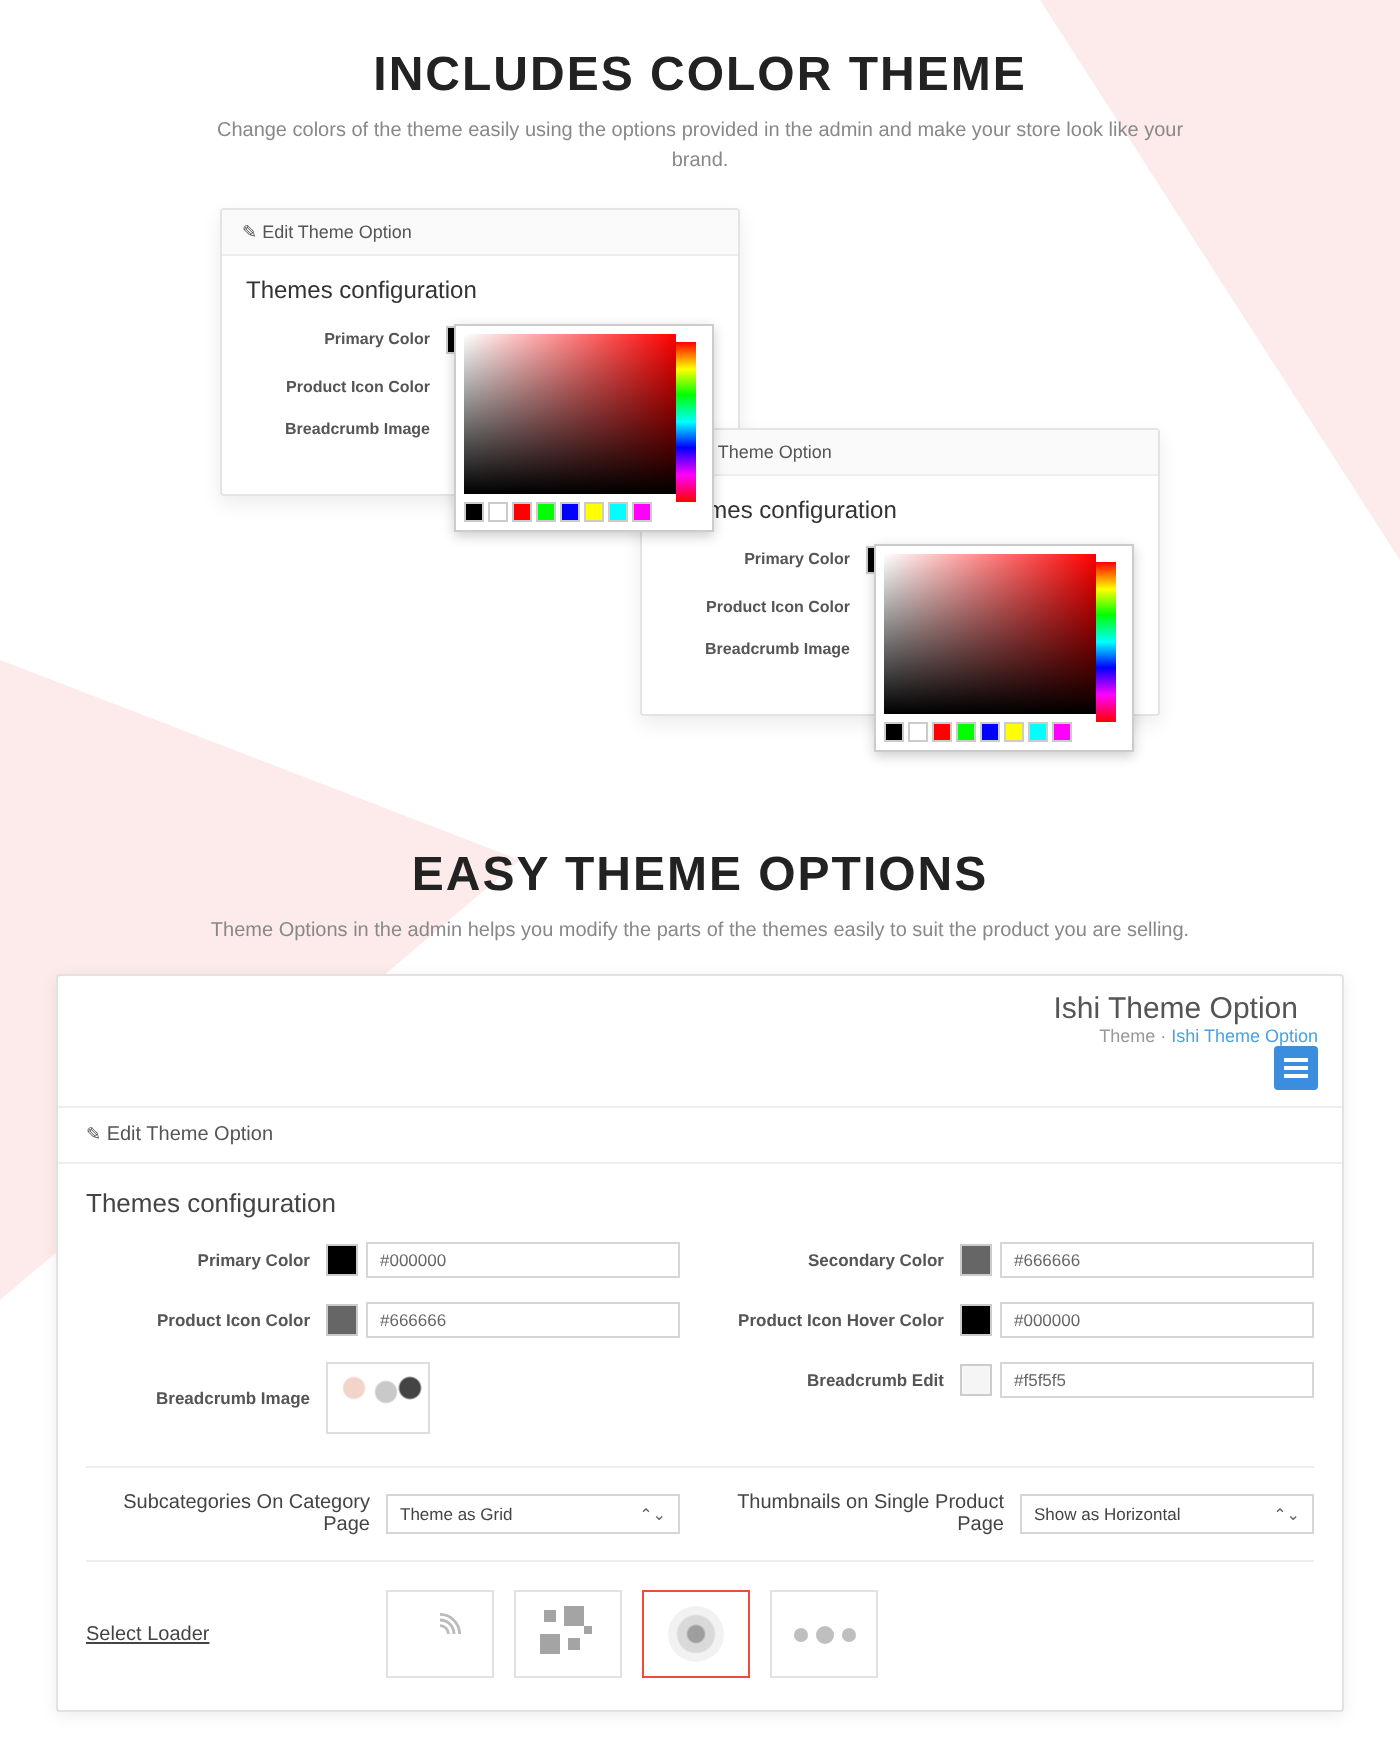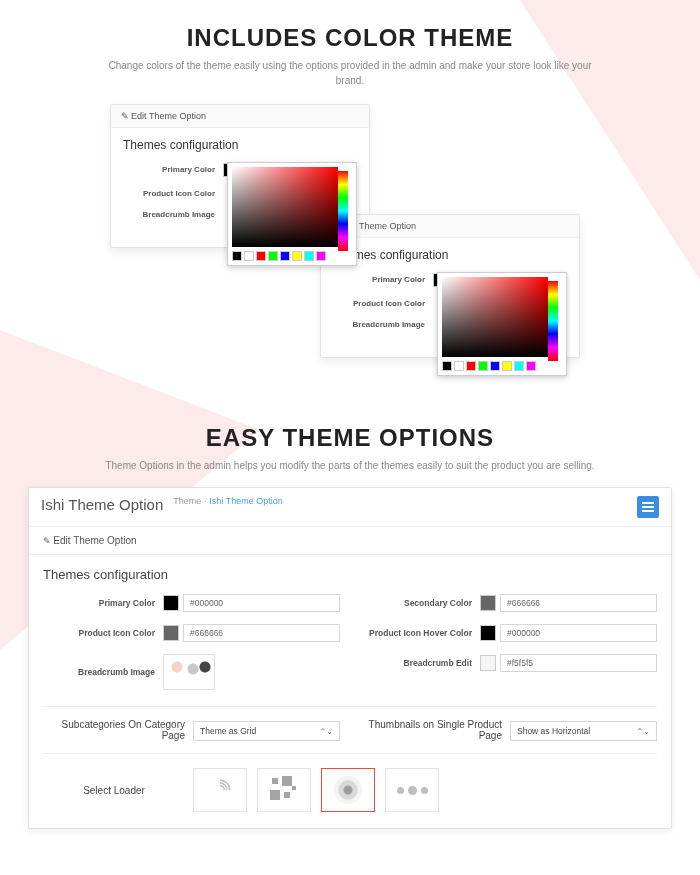--- a/index.html
+++ b/index.html
@@ -122,23 +122,24 @@
     margin: 14px 28px 0 28px;
     background: #fff;
     border: 1px solid #e2e2e2;
     box-shadow: 0 2px 8px rgba(0,0,0,0.08);
     border-radius: 2px;
     font-size: 10px;
     color: #444;
   }
   .bp-top {
     display: flex;
-    align-items: flex-start;
+    align-items: flex-end;
     padding: 8px 12px;
     border-bottom: 1px solid #eee;
+    flex-direction: column;
   }
   .bp-title { font-size: 15px; color: #555; font-weight: 400; margin-right: 10px; }
   .crumb { font-size: 9px; color: #999; }
   .crumb .cur { color: #4aa3df; }
   .bp-menu-btn {
     margin-left: auto;
     width: 22px; height: 22px;
     background: #3b8ede;
     border-radius: 2px;
     display: flex; align-items: center; justify-content: center;
@@ -172,30 +173,30 @@
   .mini-people {
     width: 44px; height: 30px;
     background:
       radial-gradient(circle at 10px 10px, #f2d4c8 5px, transparent 6px),
       radial-gradient(circle at 26px 12px, #c9c9c9 5px, transparent 6px),
       radial-gradient(circle at 38px 10px, #444 5px, transparent 6px),
       linear-gradient(#fff,#fff);
   }
 
   .sel-row { display: flex; gap: 20px; border-top: 1px solid #eee; padding-top: 12px; margin-top: 4px;}
-  .sel-col { flex: 1; display: flex; align-items: flex-end; }
+  .sel-col { flex: 1; display: flex; align-items: center; }
   .sel-col .blbl { width: 150px; padding-right: 8px; text-align:right;}
   .sel-box {
     flex: 1; border: 1px solid #d6d6d6; font-size: 8.5px; padding: 4px 6px;
     display: flex; justify-content: space-between; align-items: center; background: #fff;
   }
   .chev { font-size: 8px; color: #666; }
 
   .loader-row { display: flex; align-items: center; border-top: 1px solid #eee; padding-top: 14px; margin-top: 12px;}
-  .loader-row .blbl { width: 150px; padding-right: 8px; text-align:center;}
+  .loader-row .blbl { width: 150px; padding-right: 8px; text-align:left;text-decoration:underline;}
   .loaders { display: flex; gap: 10px; }
   .lbox {
     width: 54px; height: 44px;
     border: 1px solid #e2e2e2;
     display: flex; align-items: center; justify-content: center;
     background: #fff;
   }
   .lbox.sel { border: 1.5px solid #ef4b3f; }
 
   .l-arc svg { width: 28px; height: 28px; }

